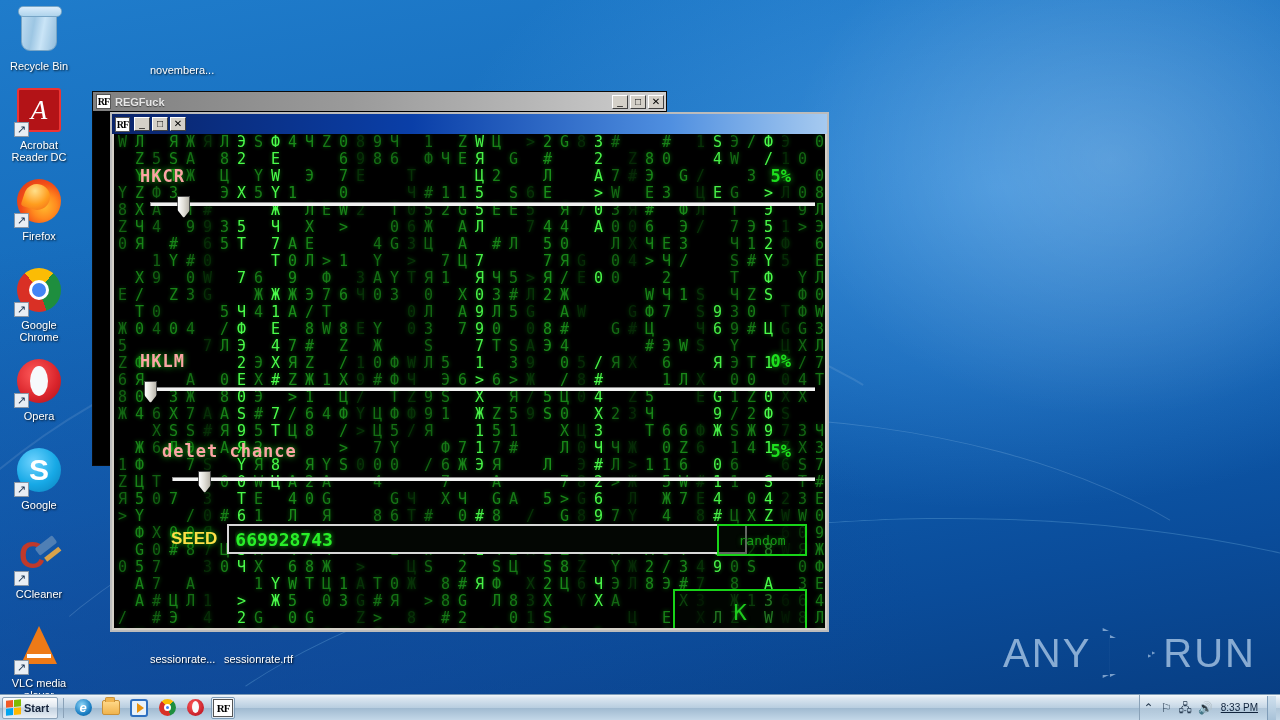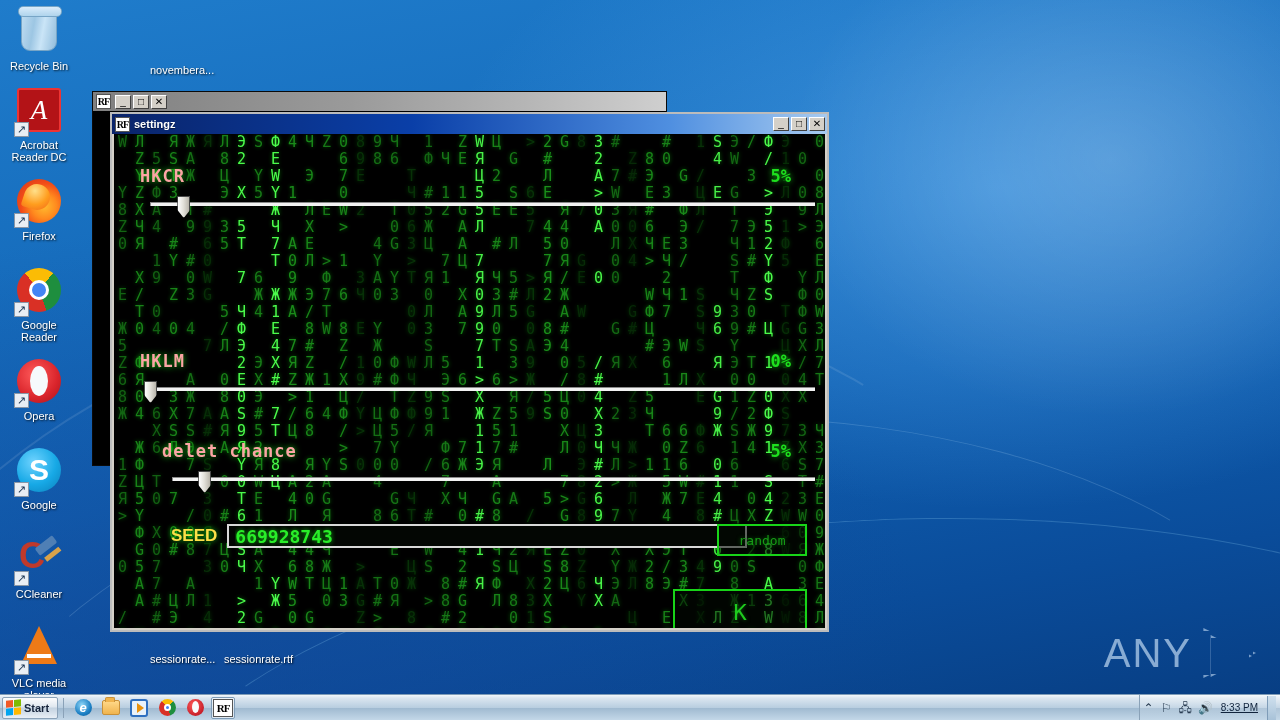--- a/index.html
+++ b/index.html
@@ -112,21 +112,21 @@
   .track{position:absolute; left:0; right:0; top:6px; height:4px;
      background:#f2f2f2; border-top:1px solid #8a8a8a; border-left:1px solid #8a8a8a;}
   .thumb{position:absolute; top:0; width:13px; height:22px; margin-left:-6px;
      background:linear-gradient(90deg,#fdfdfd 0%,#e3e1da 48%,#b9b5ab 100%);
      border:1px solid #4a4a4a;
      clip-path:polygon(0 0, 100% 0, 100% 62%, 50% 100%, 0 62%);}
 
   .seedrow{position:absolute; display:flex; align-items:center;}
   .seedlabel{font-family:Liberation Sans, sans-serif; font-size:17px; font-weight:bold;
      color:#fde047; text-shadow:0 0 6px rgba(30,255,30,.8);padding-left:31px;}
-  .seedinput{height:24px; background:#030603; border:2px solid #d8d8d8;
+  .seedinput{height:30px; background:#030603; border:2px solid #d8d8d8;
      color:#29ee29; font-family:"DejaVu Sans Mono", monospace; font-size:18px; font-weight:bold;
      padding:0 6px; outline:none; text-shadow:0 0 5px rgba(30,255,30,.7);}
   .gbtn{background:rgba(2,10,2,.55); border:2px solid #18d418; color:#169c16;
      font-family:"DejaVu Sans Mono", monospace; display:flex; align-items:center; justify-content:center;
      cursor:default; text-shadow:0 0 4px rgba(30,200,30,.5);}
   #btn-random{position:absolute; width:90px; height:32px; font-size:13px;}
   #btn-ok{position:absolute; width:134px; height:46px; font-size:22px; color:#1ecb1e;}
 
   
   #taskbar{position:absolute;left:0;bottom:0;width:1280px;height:26px;
@@ -209,21 +209,21 @@
       <div class="g-ff"></div>
         <div class="shortcut-arrow">↗</div>
     </div>
     <div class="lbl">Firefox</div>
   </div>
   <div class="dicon" style="margin-bottom:16px">
     <div class="glyph">
       <div class="g-chrome"></div>
         <div class="shortcut-arrow">↗</div>
     </div>
-    <div class="lbl">Google Reader</div>
+    <div class="lbl">Google Chrome</div>
   </div>
   <div class="dicon" style="margin-bottom:26px">
     <div class="glyph">
       <div class="g-opera"></div>
         <div class="shortcut-arrow">↗</div>
     </div>
     <div class="lbl">Opera</div>
   </div>
   <div class="dicon" style="margin-bottom:26px">
     <div class="glyph">
@@ -255,33 +255,33 @@
   <div class="file-lbl" style="position:absolute;left:76px;top:353px;width:70px">de</div>
   <div class="file-lbl" style="position:absolute;left:76px;top:450px;width:70px">feewrd</div>
   <div class="file-lbl" style="position:absolute;left:76px;top:548px;width:70px">formsc</div>
   <div class="file-lbl" style="position:absolute;left:76px;top:647px;width:76px">sessionrate...</div>
   <div class="file-lbl" style="position:absolute;left:150px;top:647px;width:90px">sessionrate.rtf</div>
 </div>
 
 <div class="win" id="regfuck-window" style="left:92px; top:91px; width:575px; height:375px; background:#000;">
   <div class="titlebar tb-inactive">
     <div class="rf-logo">RF</div>
+    <div class="tb-title">REGFuck</div>
     <div class="tb-btns">
       <div class="tb-btn">_</div>
       <div class="tb-btn">□</div>
       <div class="tb-btn">✕</div>
     </div>
   </div>
   <div style="position:absolute;inset:19px 0 0 0;background:#000;"></div>
 </div>
 
 <div class="win" id="settingz-window" style="left:110px; top:112px; width:719px; height:520px; background:#d4d0c8; border:2px solid #bcbcbc;">
   <div class="titlebar tb-active" style="height:20px;">
     <div class="rf-logo">RF</div>
-    <div class="tb-title">settingz</div>
     <div class="tb-btns">
       <div class="tb-btn">_</div>
       <div class="tb-btn">□</div>
       <div class="tb-btn">✕</div>
     </div>
   </div>
 
   <div id="settingz-body" style="position:absolute; left:2px; right:2px; top:20px; bottom:2px;">
     <div class="matrix-layer" id="matrix">
         <div class="mcol" style="left: 0px; opacity: 0.65;">W
@@ -1665,20 +1665,21 @@
 
     <div class="gbtn" id="btn-random" style="left:603px; top:390px;">random</div>
 
     <div class="gbtn" id="btn-ok" style="left:559px; top:455px;">K</div>
   </div>
 </div>
 
 <div id="watermark">
   <span>ANY</span>
   <span id="wm-tri"></span>
+  <span>RUN</span>
 </div>
 
 <div id="taskbar">
   <div id="start-btn">
     <span class="winlogo">
       <i style="background:#f05a28"></i>
         <i style="background:#7fba00"></i>
       <i style="background:#00a4ef"></i>
         <i style="background:#ffb900"></i>
     </span>

